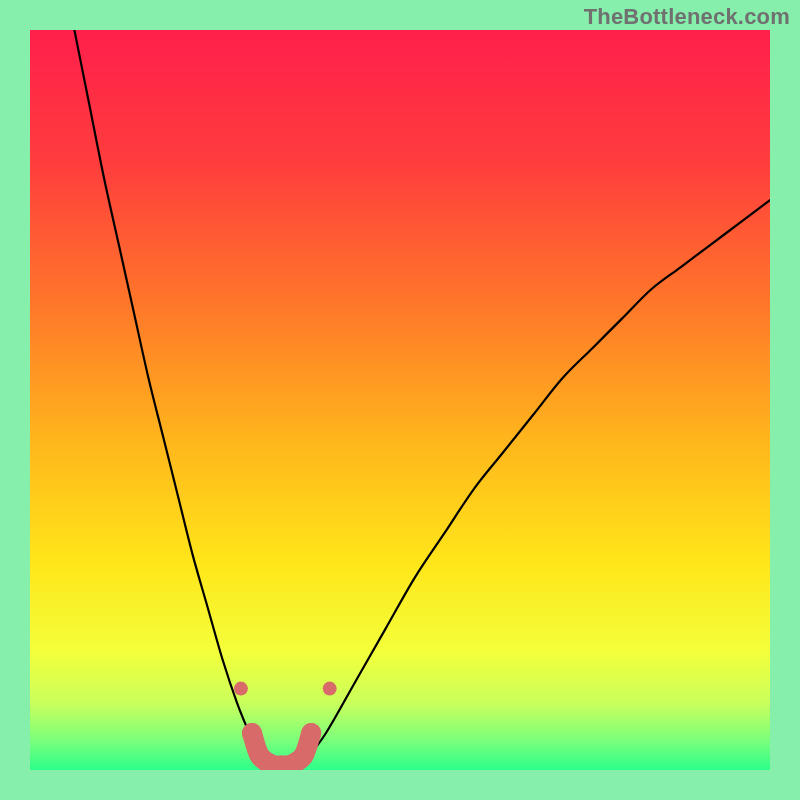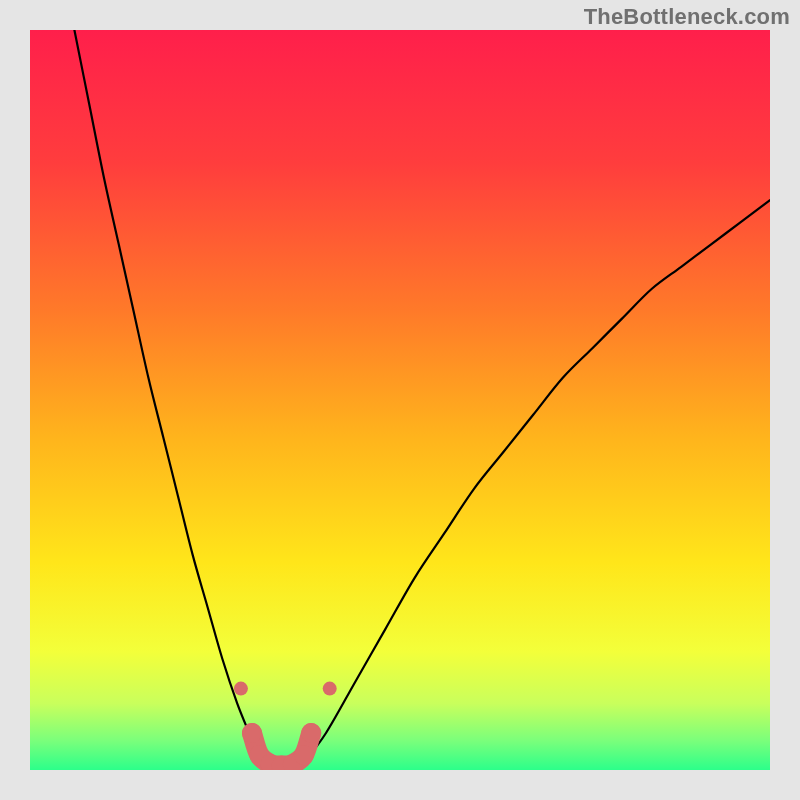--- a/index.html
+++ b/index.html
@@ -8,21 +8,21 @@
     width: 800px;
     height: 800px;
     background: #000000;
     font-family: Arial, Helvetica, sans-serif;
     overflow: hidden;
   }
   .stage {
     position: relative;
     width: 800px;
     height: 800px;
-    background: #e5e5e5;
+    background: #86efac;
   }
   .watermark {
     position: absolute;
     top: 4px;
     right: 10px;
     color: #707070;
     font-size: 22px;
     font-weight: 600;
     letter-spacing: 0.2px;
     z-index: 5;

